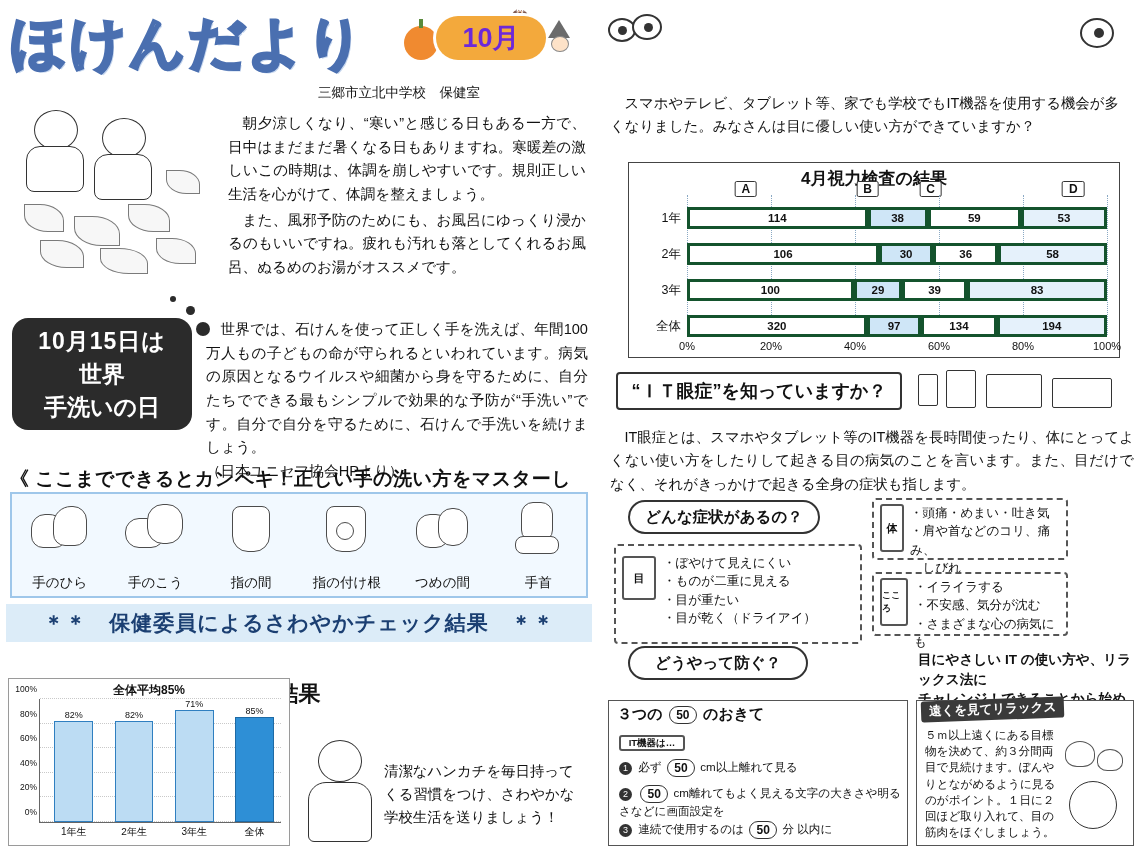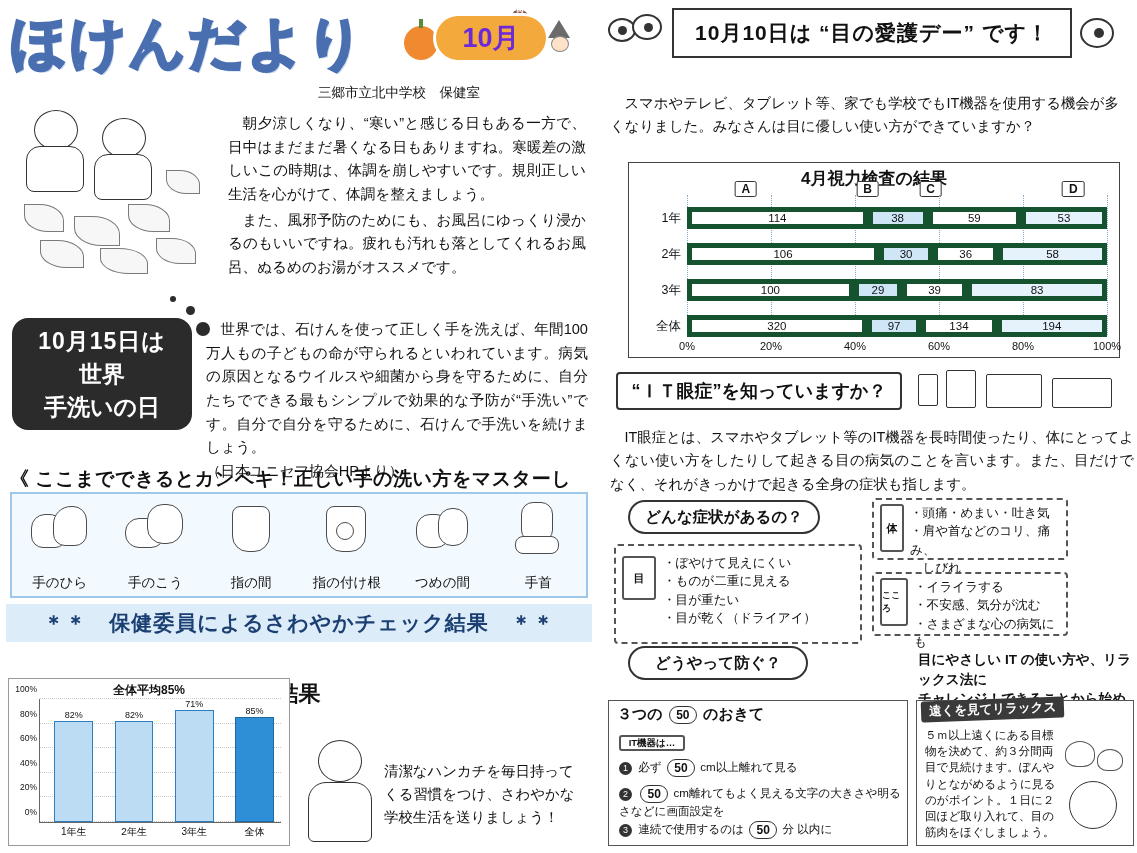--- a/index.html
+++ b/index.html
@@ -168,21 +168,21 @@
   .right-p1 p.ind { text-indent: 1em; }
 
   .vis-box {
     position: absolute; left: 28px; top: 162px; width: 492px; height: 196px;
     border: 1px solid #444; background: #fff;
   }
   .vis-title { position:absolute; top:4px; width:100%; text-align:center; font-size:17px; font-weight:bold;}
   .vis-plot { position:absolute; left: 58px; top: 40px; right: 12px; bottom: 26px; }
   .vis-row { position:absolute; left:0; right:0; height: 22px; }
   .vis-rowlabel { position:absolute; right:100%; margin-right:6px; top:50%; transform:translateY(-50%); font-size:12.5px; white-space:nowrap;}
-  .seg { position:absolute; top:0; bottom:0; border:5px solid #14532d; display:flex;align-items:center;justify-content:center;font-size:11.5px;font-weight:normal;}
+  .seg { position:absolute; top:0; bottom:0; border:3px solid #14532d; display:flex;align-items:center;justify-content:center;font-size:11.5px;font-weight:bold;}
   .seg.a { background:#ffffff; }
   .seg.b { background:#cfe6f7; }
   .seg.c { background:#ffffff; }
   .seg.d { background:#e5f1fb; }
   .vgrid { position:absolute; top:-8px; bottom:-4px; border-left:1px dotted #8aa9c4;}
   .vxtick { position:absolute; top:100%; margin-top:3px; font-size:11px; transform:translateX(-50%);}
   .gradebadge {
     position:absolute; top:-22px; transform:translateX(-50%);
     border:1px solid #333; background:#fff; font-size:12px; font-weight:bold;
     padding:0 6px; border-radius:2px;
@@ -388,21 +388,20 @@
   </div>
 
   <div class="col-right">
 
     <div class="eye-left">
       <div class="eyeball" style="left:0;top:6px;width:28px;height:24px;"></div>
       <div class="pupil" style="left:10px;top:14px;width:9px;height:9px;"></div>
       <div class="eyeball" style="left:24px;top:2px;width:30px;height:26px;"></div>
       <div class="pupil" style="left:36px;top:11px;width:9px;height:9px;"></div>
     </div>
-    <div class="eye-banner">10月10日は “目の愛護デー” です！</div>
     <div class="eye-right">
       <div class="eyeball" style="left:2px;top:8px;width:34px;height:30px;"></div>
       <div class="pupil" style="left:16px;top:18px;width:10px;height:10px;"></div>
     </div>
 
     <div class="right-p1">
       <p class="ind">スマホやテレビ、タブレット等、家でも学校でもIT機器を使用する機会が多くなりました。みなさんは目に優しい使い方ができていますか？</p>
     </div>
 
     <div class="vis-box">

